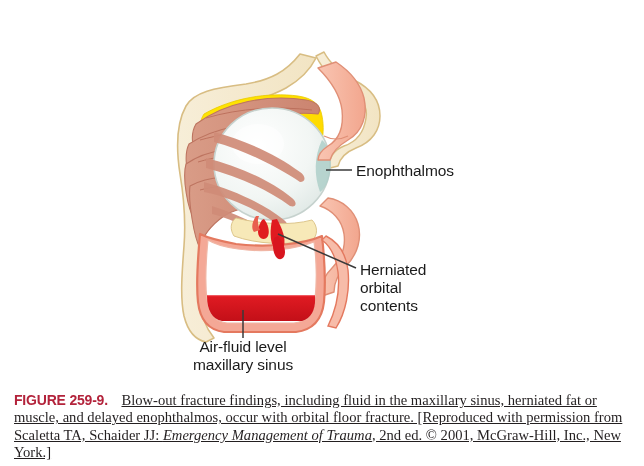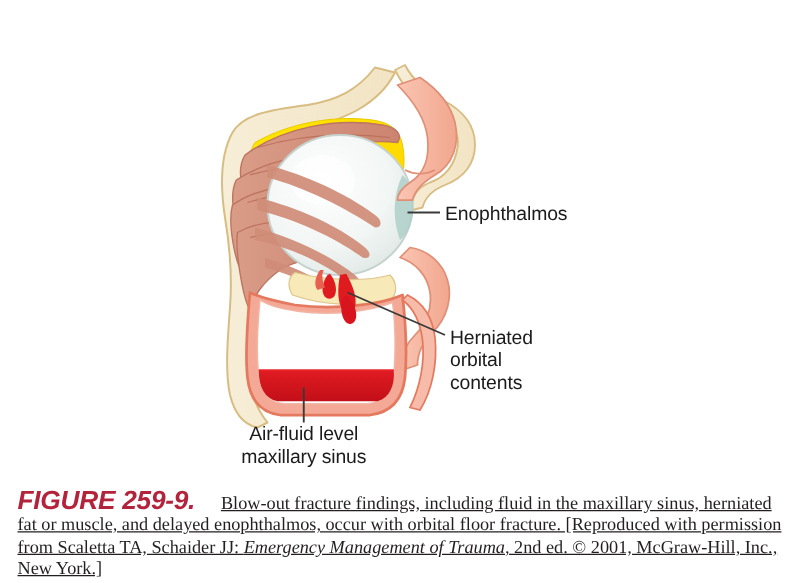--- a/index.html
+++ b/index.html
@@ -43,23 +43,22 @@
     width: 618px;
     font-family: "Liberation Serif", serif;
     font-size: 14.6px;
     line-height: 17.4px;
     color: #231f20;
     text-align: left;
   }
   .caption-block .fig-num {
     font-family: "Liberation Sans", sans-serif;
     font-weight: bold;
-    font-size: 21px;
+    font-size: 14px;
     letter-spacing: -0.2px;
-    font-style: italic;
   }
   .caption-block .cap-body {
     font-family: "Liberation Serif", serif;
     text-decoration: underline;
   }
   .caption-block .cap-italic {
     font-style: italic;
   }
 </style>
 </head>

